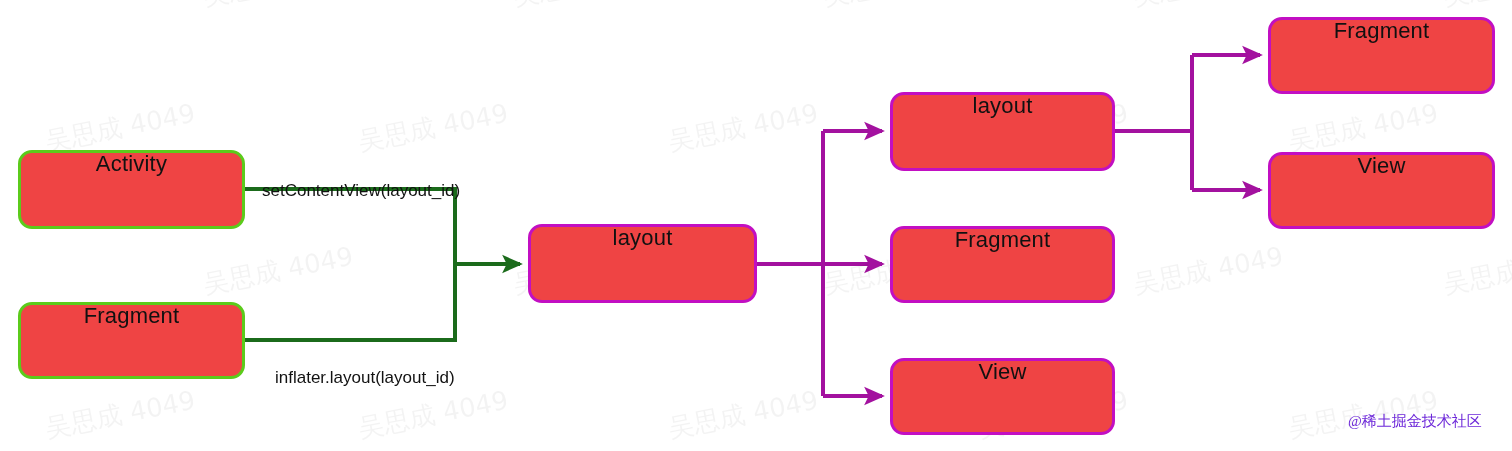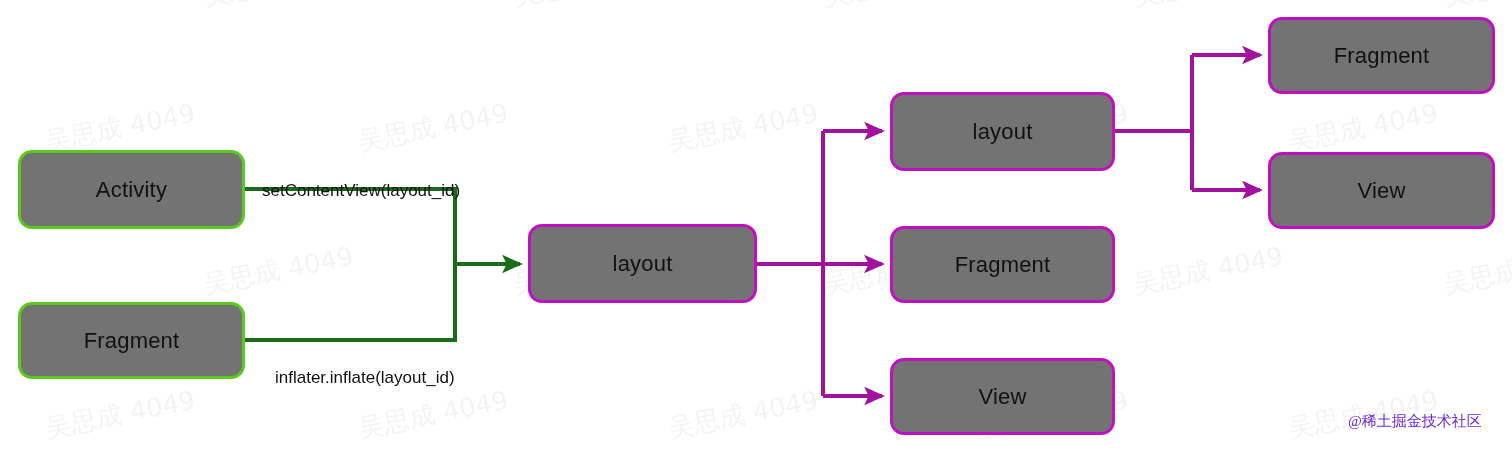--- a/index.html
+++ b/index.html
@@ -20,24 +20,23 @@
   #edges {
     position: absolute;
     left: 0;
     top: 0;
     width: 1512px;
     height: 451px;
   }
   .node {
     position: absolute;
     box-sizing: border-box;
-    background: #737373;
+    background: #ef4444;
     border-radius: 14px;
     display: flex;
-    align-items: center;
     justify-content: center;
     z-index: 3;
   }
   .node-green {
     border: 3px solid #5BCB1B;
   }
   .node-magenta {
     border: 3px solid #C20FC2;
   }
   .node-label {
@@ -156,17 +155,17 @@
   <div class="node node-magenta" style="left:1268px; top:17px; width:227px; height:77px;">
     <span class="node-label">Fragment</span>
   </div>
 
   <div class="node node-magenta" style="left:1268px; top:152px; width:227px; height:77px;">
     <span class="node-label">View</span>
   </div>
 
   <div class="edge-label" style="left:262px; top:141px;margin-top:40px;">setContentView(layout_id)</div>
 
-  <div class="edge-label" style="left:275px; top:368px;">inflater.inflate(layout_id)</div>
+  <div class="edge-label" style="left:275px; top:368px;">inflater.layout(layout_id)</div>
 
   <div class="attribution" style="left:1348px; top:412px;">@稀土掘金技术社区</div>
 
 </div>
 
 </body></html>

